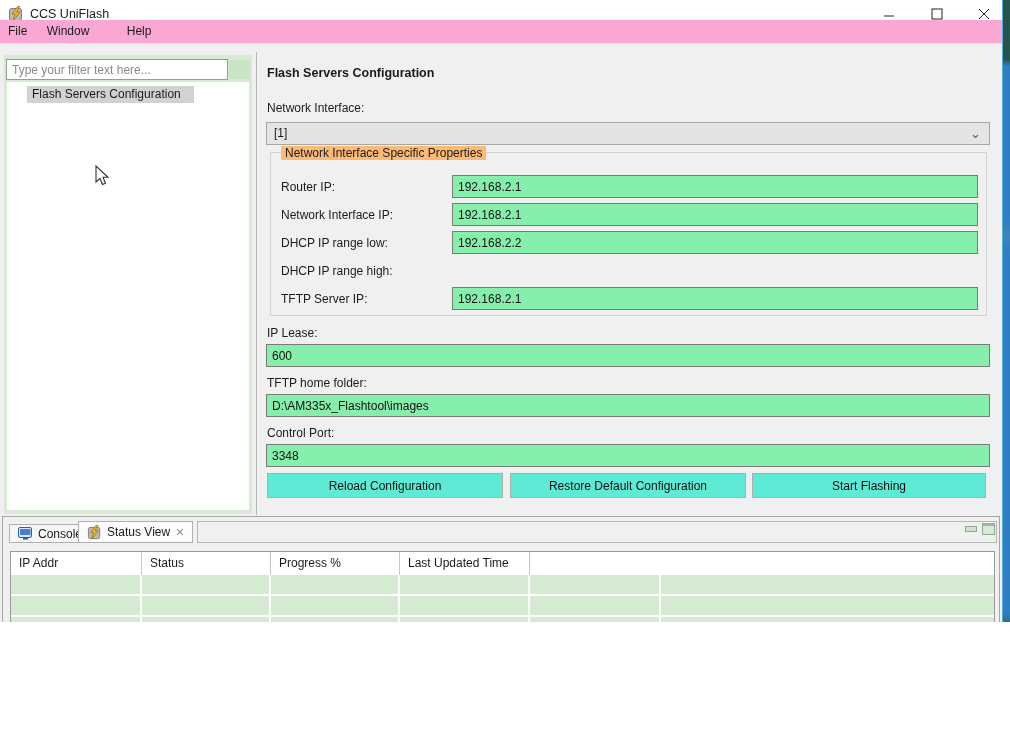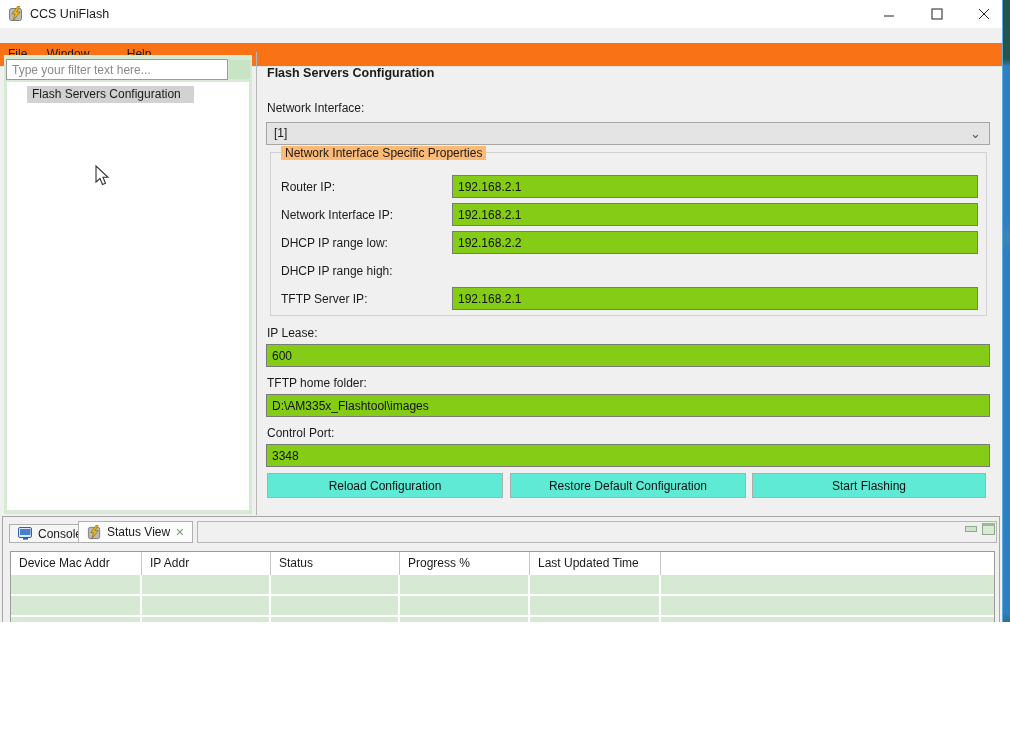--- a/index.html
+++ b/index.html
@@ -4,37 +4,37 @@
 <style>
   html,body{margin:0;padding:0;background:#ffffff;}
   #screen{position:relative;width:1010px;height:622px;background:#f0f0f0;overflow:hidden;
           font-family:"Liberation Sans",sans-serif;font-size:12px;color:#1a1a1a;}
   .abs{position:absolute;box-sizing:border-box;}
 
   
   #titlebar{left:0;top:0;width:1002px;height:28px;background:#ffffff;}
   #title-text{left:30px;top:7px;font-size:12.5px;}
   .win-ctl{top:3px;width:32px;height:22px;display:flex;align-items:center;justify-content:center;cursor:default;}
-  #menubar{left:0;top:43px;width:1002px;height:24px;background:#f97316;border-bottom:1px solid #e2e2e2;}
+  #menubar{left:0;top:20px;width:1002px;height:24px;background:#f9a8d4;border-bottom:1px solid #e2e2e2;}
   .menu-item{display:inline-block;padding:4px 8px 0 8px;height:20px;}
 
   
   #sidebar{left:4px;top:55px;width:248px;height:459px;background:#d7ebd4;}
   #filter-input{left:2px;top:4px;width:222px;height:21px;border:1px solid #9a9a9a;background:#fff;
                 font:12px "Liberation Sans",sans-serif;color:#333;padding:0 5px;}
   #filter-input::placeholder{color:#8a8a8a;}
   #filter-btn{left:225px;top:5px;width:21px;height:19px;background:#c9e4c5;}
   #tree{left:3px;top:27px;width:242px;height:428px;background:#ffffff;}
   #tree-sel{left:20px;top:4px;width:167px;height:17px;background:#d2d2d2;line-height:17px;padding-left:5px;white-space:nowrap;}
   #divider-v{left:256px;top:52px;width:1px;height:463px;background:#b6b6b6;}
 
   
   #config-title{left:267px;top:66px;font-weight:bold;font-size:12.5px;}
   .lbl{white-space:nowrap;}
-  .txt{border:1px solid #7a7a7a;background:#84cc16;font:12px "Liberation Sans",sans-serif;color:#111;
+  .txt{border:1px solid #7a7a7a;background:#86efac;font:12px "Liberation Sans",sans-serif;color:#111;
        padding:8px 5px;height:23px;}
   #combo{left:266px;top:122px;width:724px;height:23px;background:#e4e4e4;border:1px solid #a6a6a6;
          line-height:21px;padding-left:7px;}
   #combo-chevron{position:absolute;right:8px;top:0;color:#555;font-size:13px;}
   #groupbox{left:270px;top:152px;width:717px;height:164px;border:1px solid #d2d2d2;}
   #group-legend{left:281px;top:146px;background:#fdba74;padding:0 4px;}
   .btn{background:#5eead4;border:1px solid #adadad;font:12px "Liberation Sans",sans-serif;color:#111;
        display:flex;align-items:center;justify-content:center;cursor:default;}
 
   
@@ -155,21 +155,20 @@
         <polygon points="10,0 4,8 7,8 5,15 12,6 8.5,6 12,0" fill="#f2b715" stroke="#7a5c00" stroke-width="0.6"></polygon>
       </svg>
       <span>Status View</span>
       <span style="color:#7d9a7d;font-size:11px">✕</span>
     </div>
     <div class="abs view-btn" id="view-min"></div>
     <div class="abs view-btn" id="view-max"></div>
 
     <div class="abs" id="status-table">
       <div class="tbl-grid">
-        <div class="th">Device Mac Addr</div>
         <div class="th">IP Addr</div>
         <div class="th">Status</div>
         <div class="th">Progress %</div>
         <div class="th">Last Updated Time</div>
         <div class="th"></div>
       </div>
       <div class="tbl-grid tr">
           <div class="td"></div>
           <div class="td"></div>
           <div class="td"></div>

